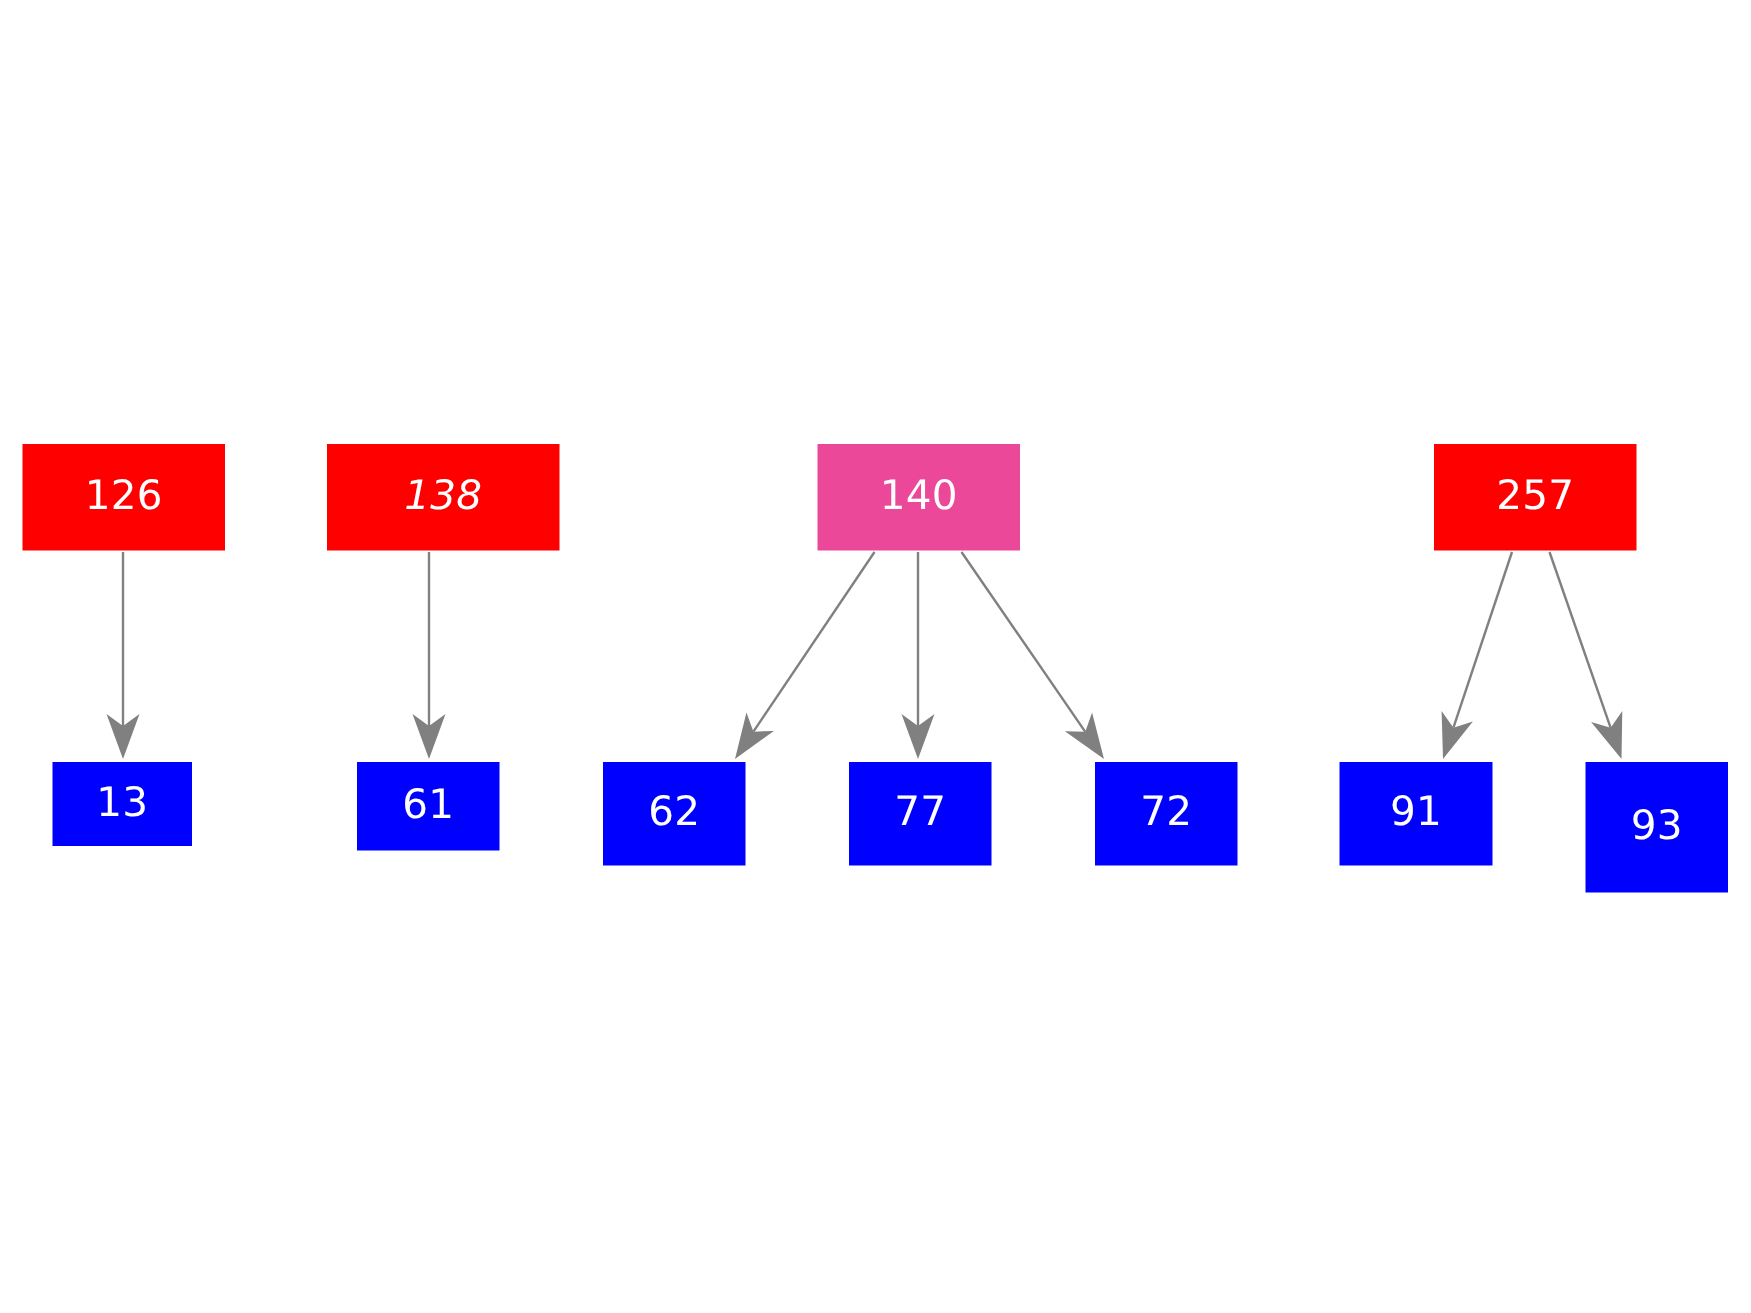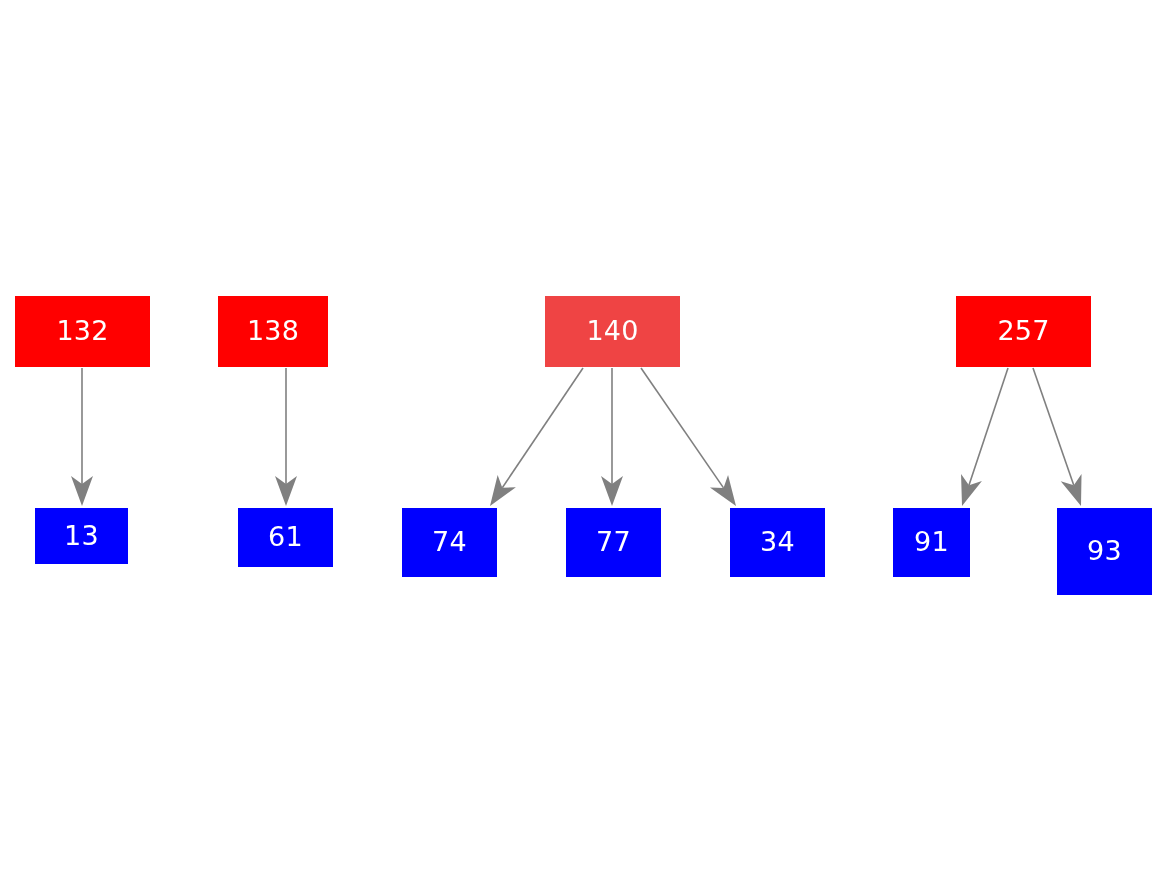--- a/index.html
+++ b/index.html
@@ -75,46 +75,46 @@
         <line x1="1008" y1="368" x2="968.9570108523704" y2="485.1289674428887" stroke="#808080" stroke-width="1.6"></line>
         <polygon points="962.00,506.00 961.05,474.06 968.96,485.13 981.92,481.02" fill="#808080"></polygon>
       </g>
       <g>
         <line x1="1033" y1="368" x2="1073.772546251292" y2="485.2210704724645" stroke="#808080" stroke-width="1.6"></line>
         <polygon points="1081.00,506.00 1060.75,481.28 1073.77,485.22 1081.53,474.05" fill="#808080"></polygon>
       </g>
     </svg>
   <div id="node-layer">
       <div class="node" style="left: 15px; top: 296px; width: 135px; height: 71px; background: rgb(255, 0, 0);">
-        <span class="node-label">132</span>
+        <span class="node-label">126</span>
       </div>
-      <div class="node" style="left: 218px; top: 296px; width: 110px; height: 71px; background: rgb(255, 0, 0);">
+      <div class="node" style="left: 218px; top: 296px; width: 155px; height: 71px; background: rgb(255, 0, 0); font-style: italic;">
         <span class="node-label">138</span>
       </div>
-      <div class="node" style="left: 545px; top: 296px; width: 135px; height: 71px; background: #ef4444;">
+      <div class="node" style="left: 545px; top: 296px; width: 135px; height: 71px; background: #ec4899;">
         <span class="node-label">140</span>
       </div>
       <div class="node" style="left: 956px; top: 296px; width: 135px; height: 71px; background: rgb(255, 0, 0);">
         <span class="node-label">257</span>
       </div>
       <div class="node" style="left: 35px; top: 508px; width: 93px; height: 56px; background: rgb(0, 0, 255);">
         <span class="node-label">13</span>
       </div>
       <div class="node" style="left: 238px; top: 508px; width: 95px; height: 59px; background: rgb(0, 0, 255);">
         <span class="node-label">61</span>
       </div>
       <div class="node" style="left: 402px; top: 508px; width: 95px; height: 69px; background: rgb(0, 0, 255);">
-        <span class="node-label">74</span>
+        <span class="node-label">62</span>
       </div>
       <div class="node" style="left: 566px; top: 508px; width: 95px; height: 69px; background: rgb(0, 0, 255);">
         <span class="node-label">77</span>
       </div>
       <div class="node" style="left: 730px; top: 508px; width: 95px; height: 69px; background: rgb(0, 0, 255);">
-        <span class="node-label">34</span>
+        <span class="node-label">72</span>
       </div>
-      <div class="node" style="left: 893px; top: 508px; width: 77px; height: 69px; background: rgb(0, 0, 255);">
+      <div class="node" style="left: 893px; top: 508px; width: 102px; height: 69px; background: rgb(0, 0, 255);">
         <span class="node-label">91</span>
       </div>
       <div class="node" style="left: 1057px; top: 508px; width: 95px; height: 87px; background: rgb(0, 0, 255);">
         <span class="node-label">93</span>
       </div>
     </div>
 </div>
 
 </body></html>

